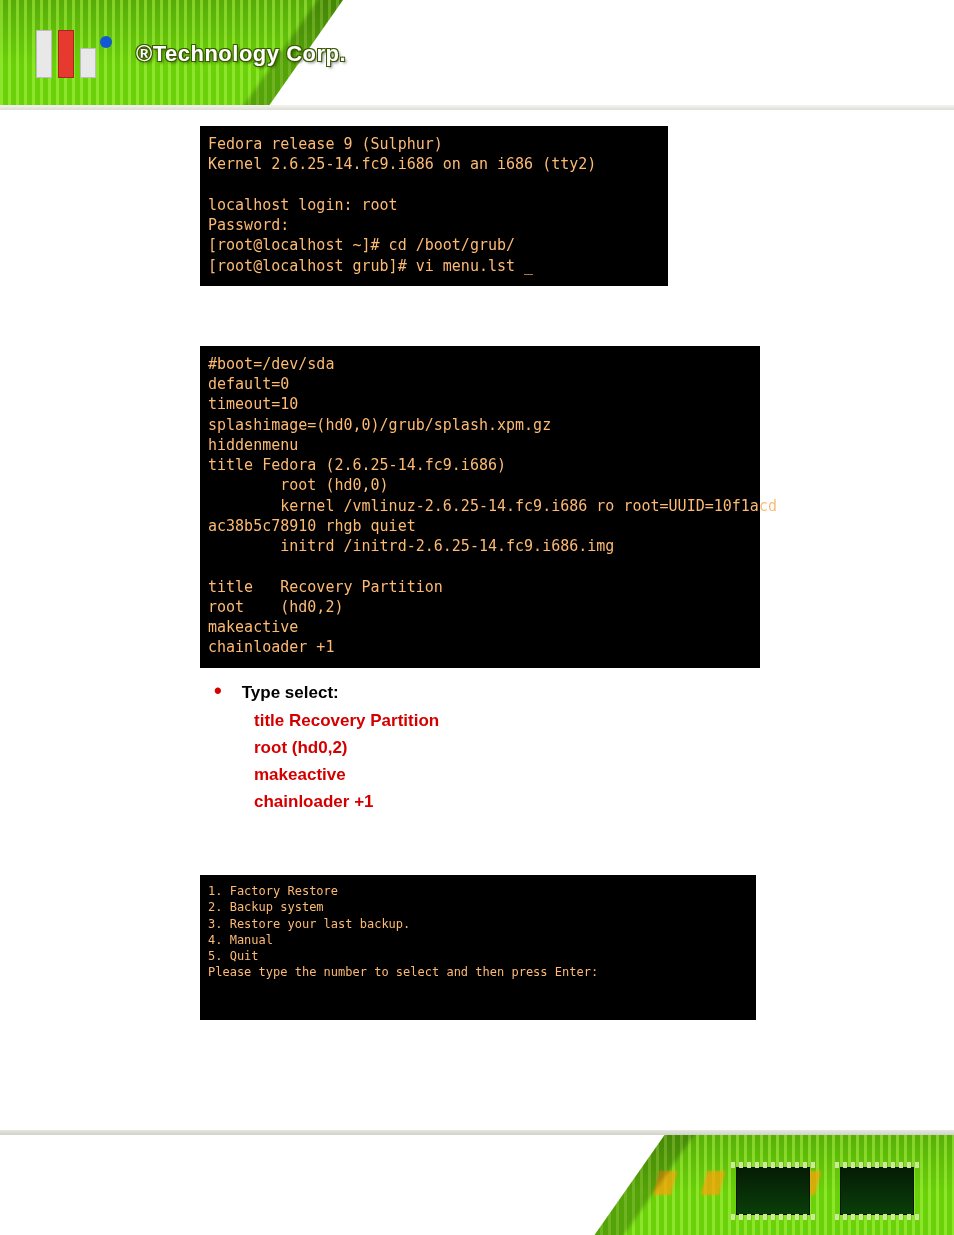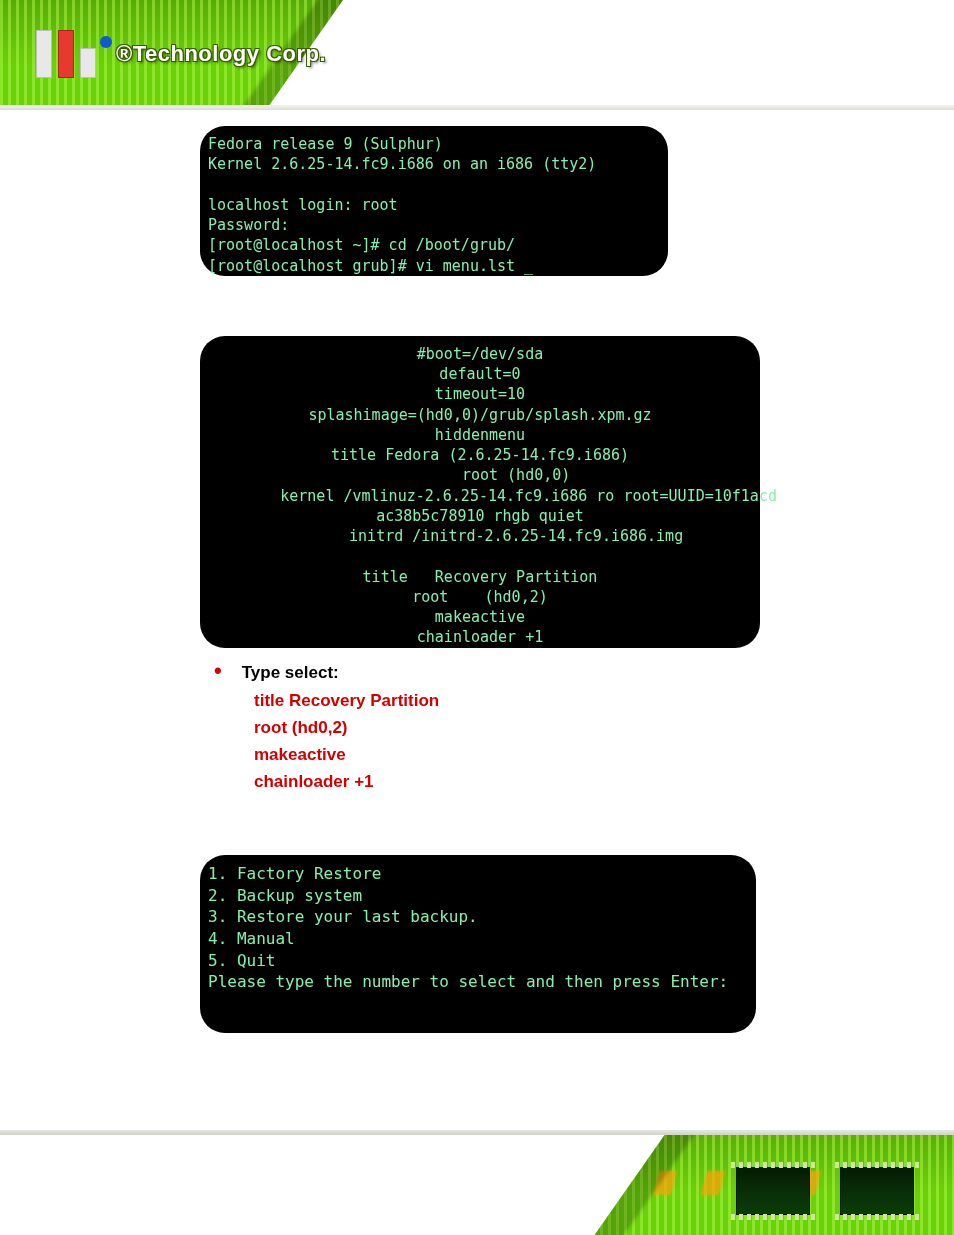--- a/index.html
+++ b/index.html
@@ -39,21 +39,21 @@
   .top-shadow {
     position: absolute;
     top: -46px; right: -52px;
     width: 736px; height: 228px;
     background: rgba(0,0,0,0.22);
     transform: skewX(-35deg);
     filter: blur(2px);
   }
   .logo-wrap {
     position: absolute; left: 32px; top: 26px;
-    display: flex; align-items: center; gap: 0;
+    display: flex; align-items: center; gap: 20px;
   }
   .logo-mark {
     display: flex; gap: 6px; align-items: flex-end;
     padding: 4px;
   }
   .bar { width: 14px; background: #e8e8e8; border: 1px solid #bdbdbd; }
   .bar.b1 { height: 46px; }
   .bar.b2 { height: 46px; background: #e63a2e; border-color: #a8261d; }
   .bar.b3 { height: 28px; }
   .dot { width: 12px; height: 12px; border-radius: 50%; background: #1158d6; margin-left: -2px; margin-bottom: 30px; }
@@ -107,32 +107,31 @@
   .chip::before { top: -6px; }
   .chip::after { bottom: -6px; }
 
   .content {
     position: absolute; left: 0; right: 0; top: 110px; bottom: 105px;
     padding: 16px 180px 16px 200px;
   }
 
   .terminal {
     background: #000;
-    color: #86efac;
+    color: #fdba74;
     font-family: "DejaVu Sans Mono", "Lucida Console", monospace;
     font-size: 15px;
     line-height: 1.35;
     white-space: pre;
-    padding: 8px 8px 0 8px;
+    padding: 8px 8px 10px 8px;
     position: relative;
-    border-radius: 25px;
   }
   .terminal.display-width { width: 452px; }
-  .terminal.mid-width { width: 544px; text-align: center; }
-  .terminal.menu-width { width: 540px; font-size: 16px; }
+  .terminal.mid-width { width: 544px; }
+  .terminal.menu-width { width: 540px; font-size: 12px; }
 
   .instructions {
     margin: 12px 0 0 14px;
     font-size: 17px;
     font-family: Arial, sans-serif;
   }
   .bullet {
     display: flex; gap: 20px; align-items: baseline;
     font-weight: 700;
   }

